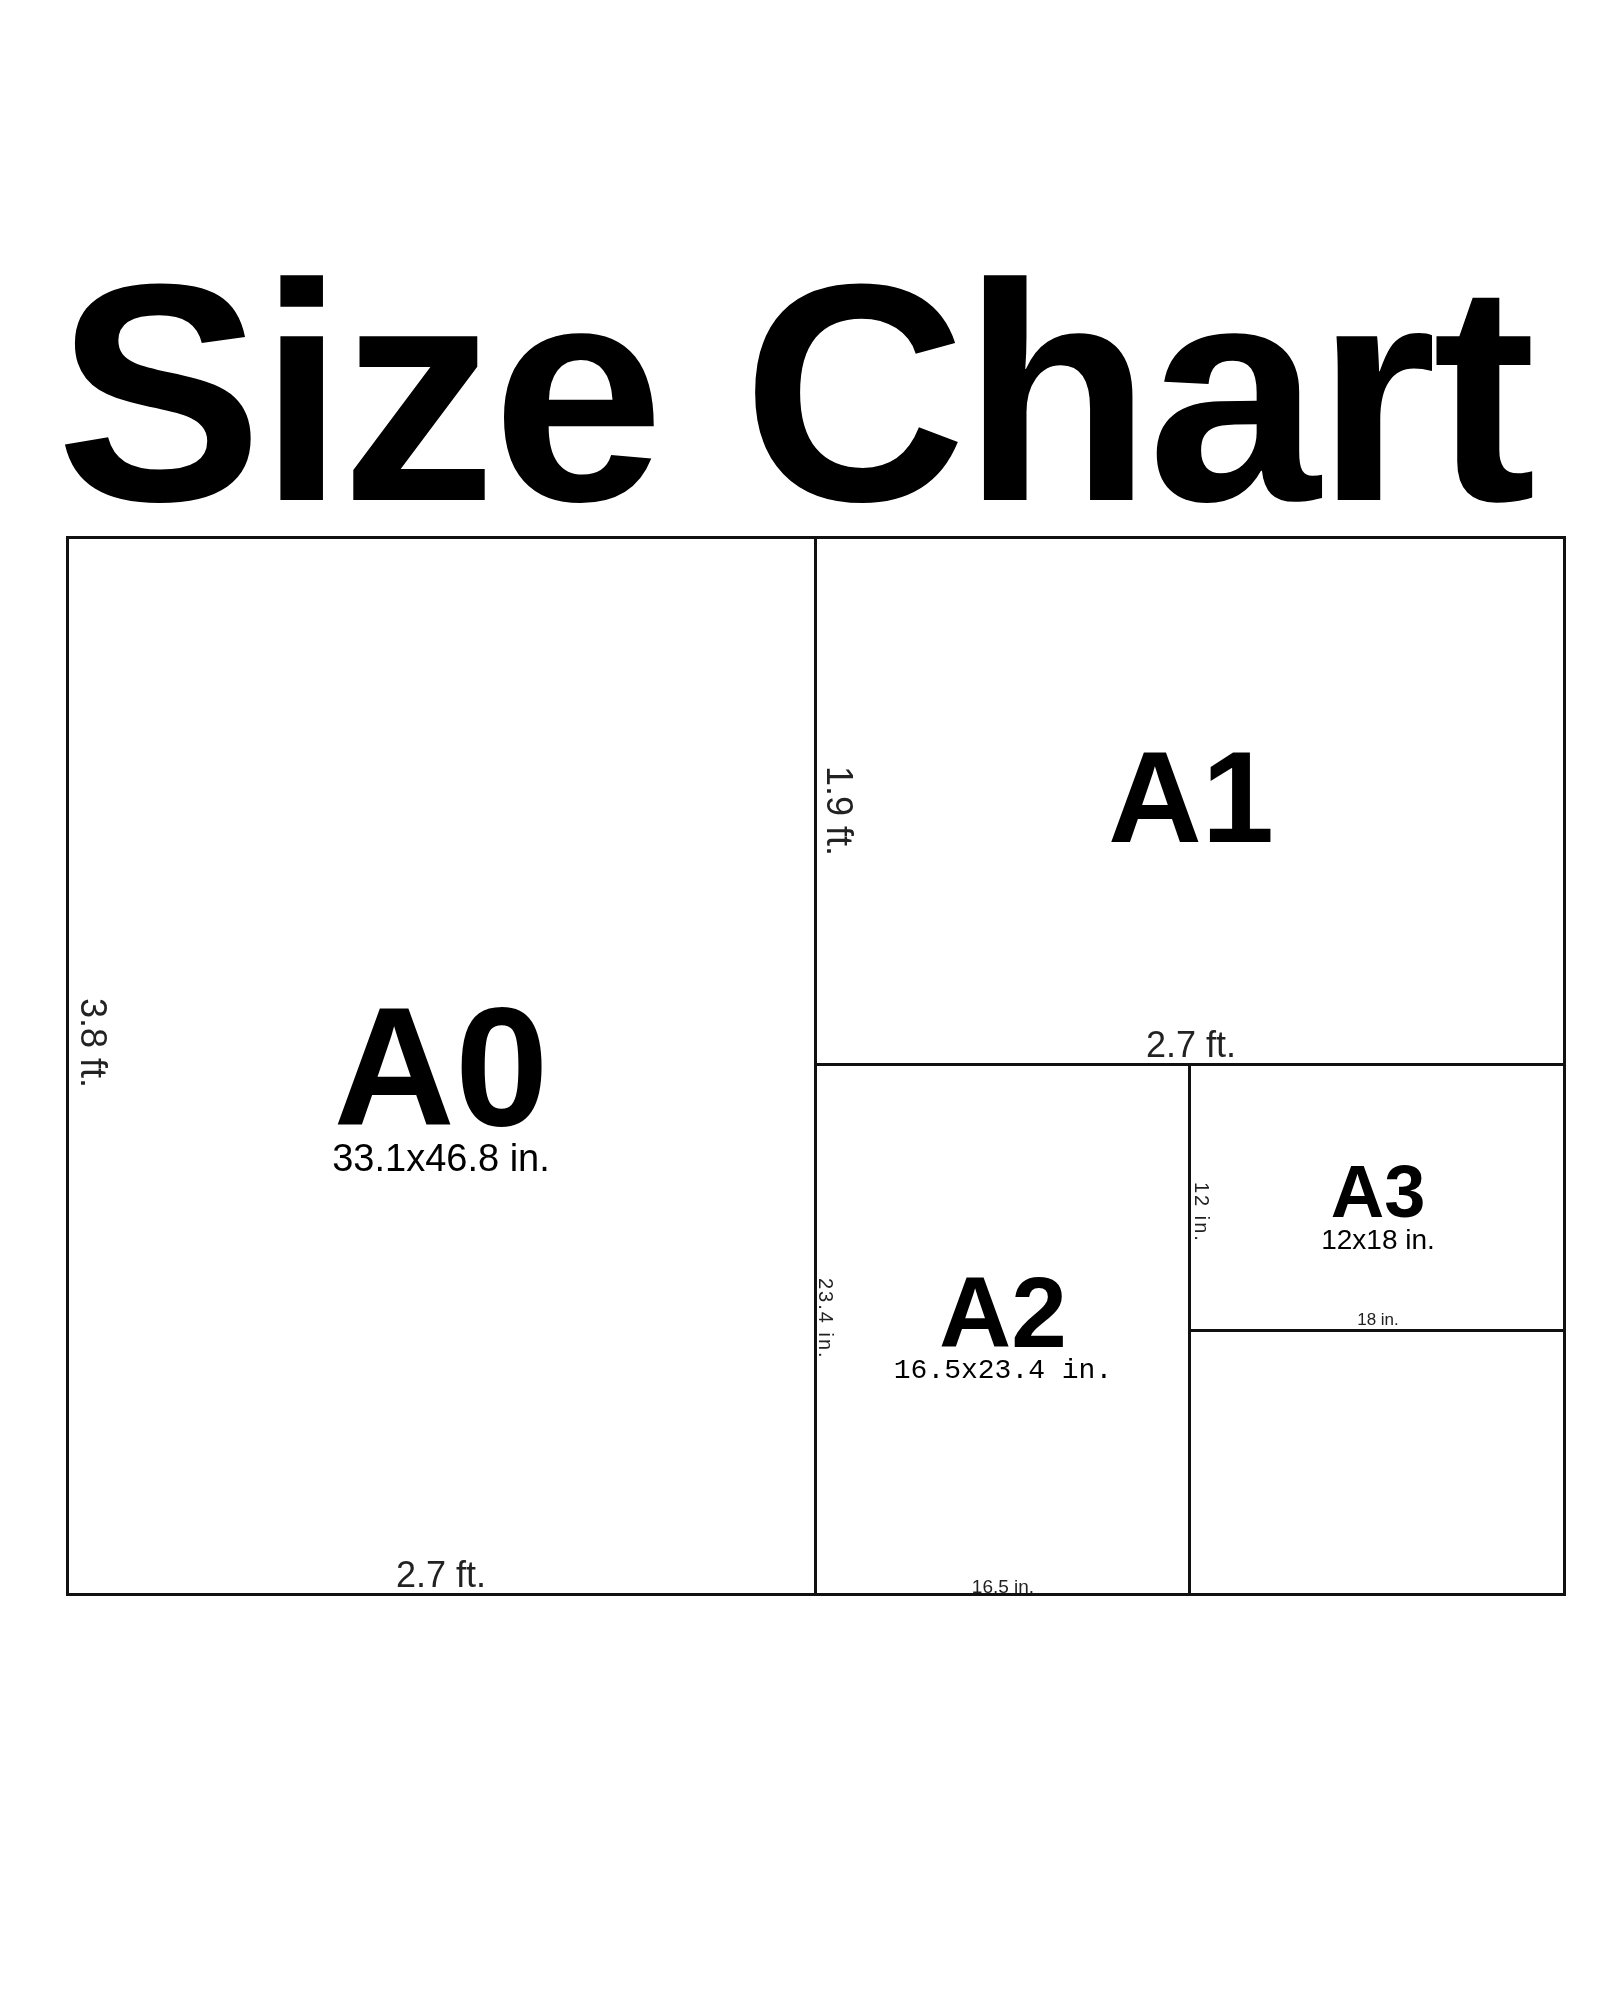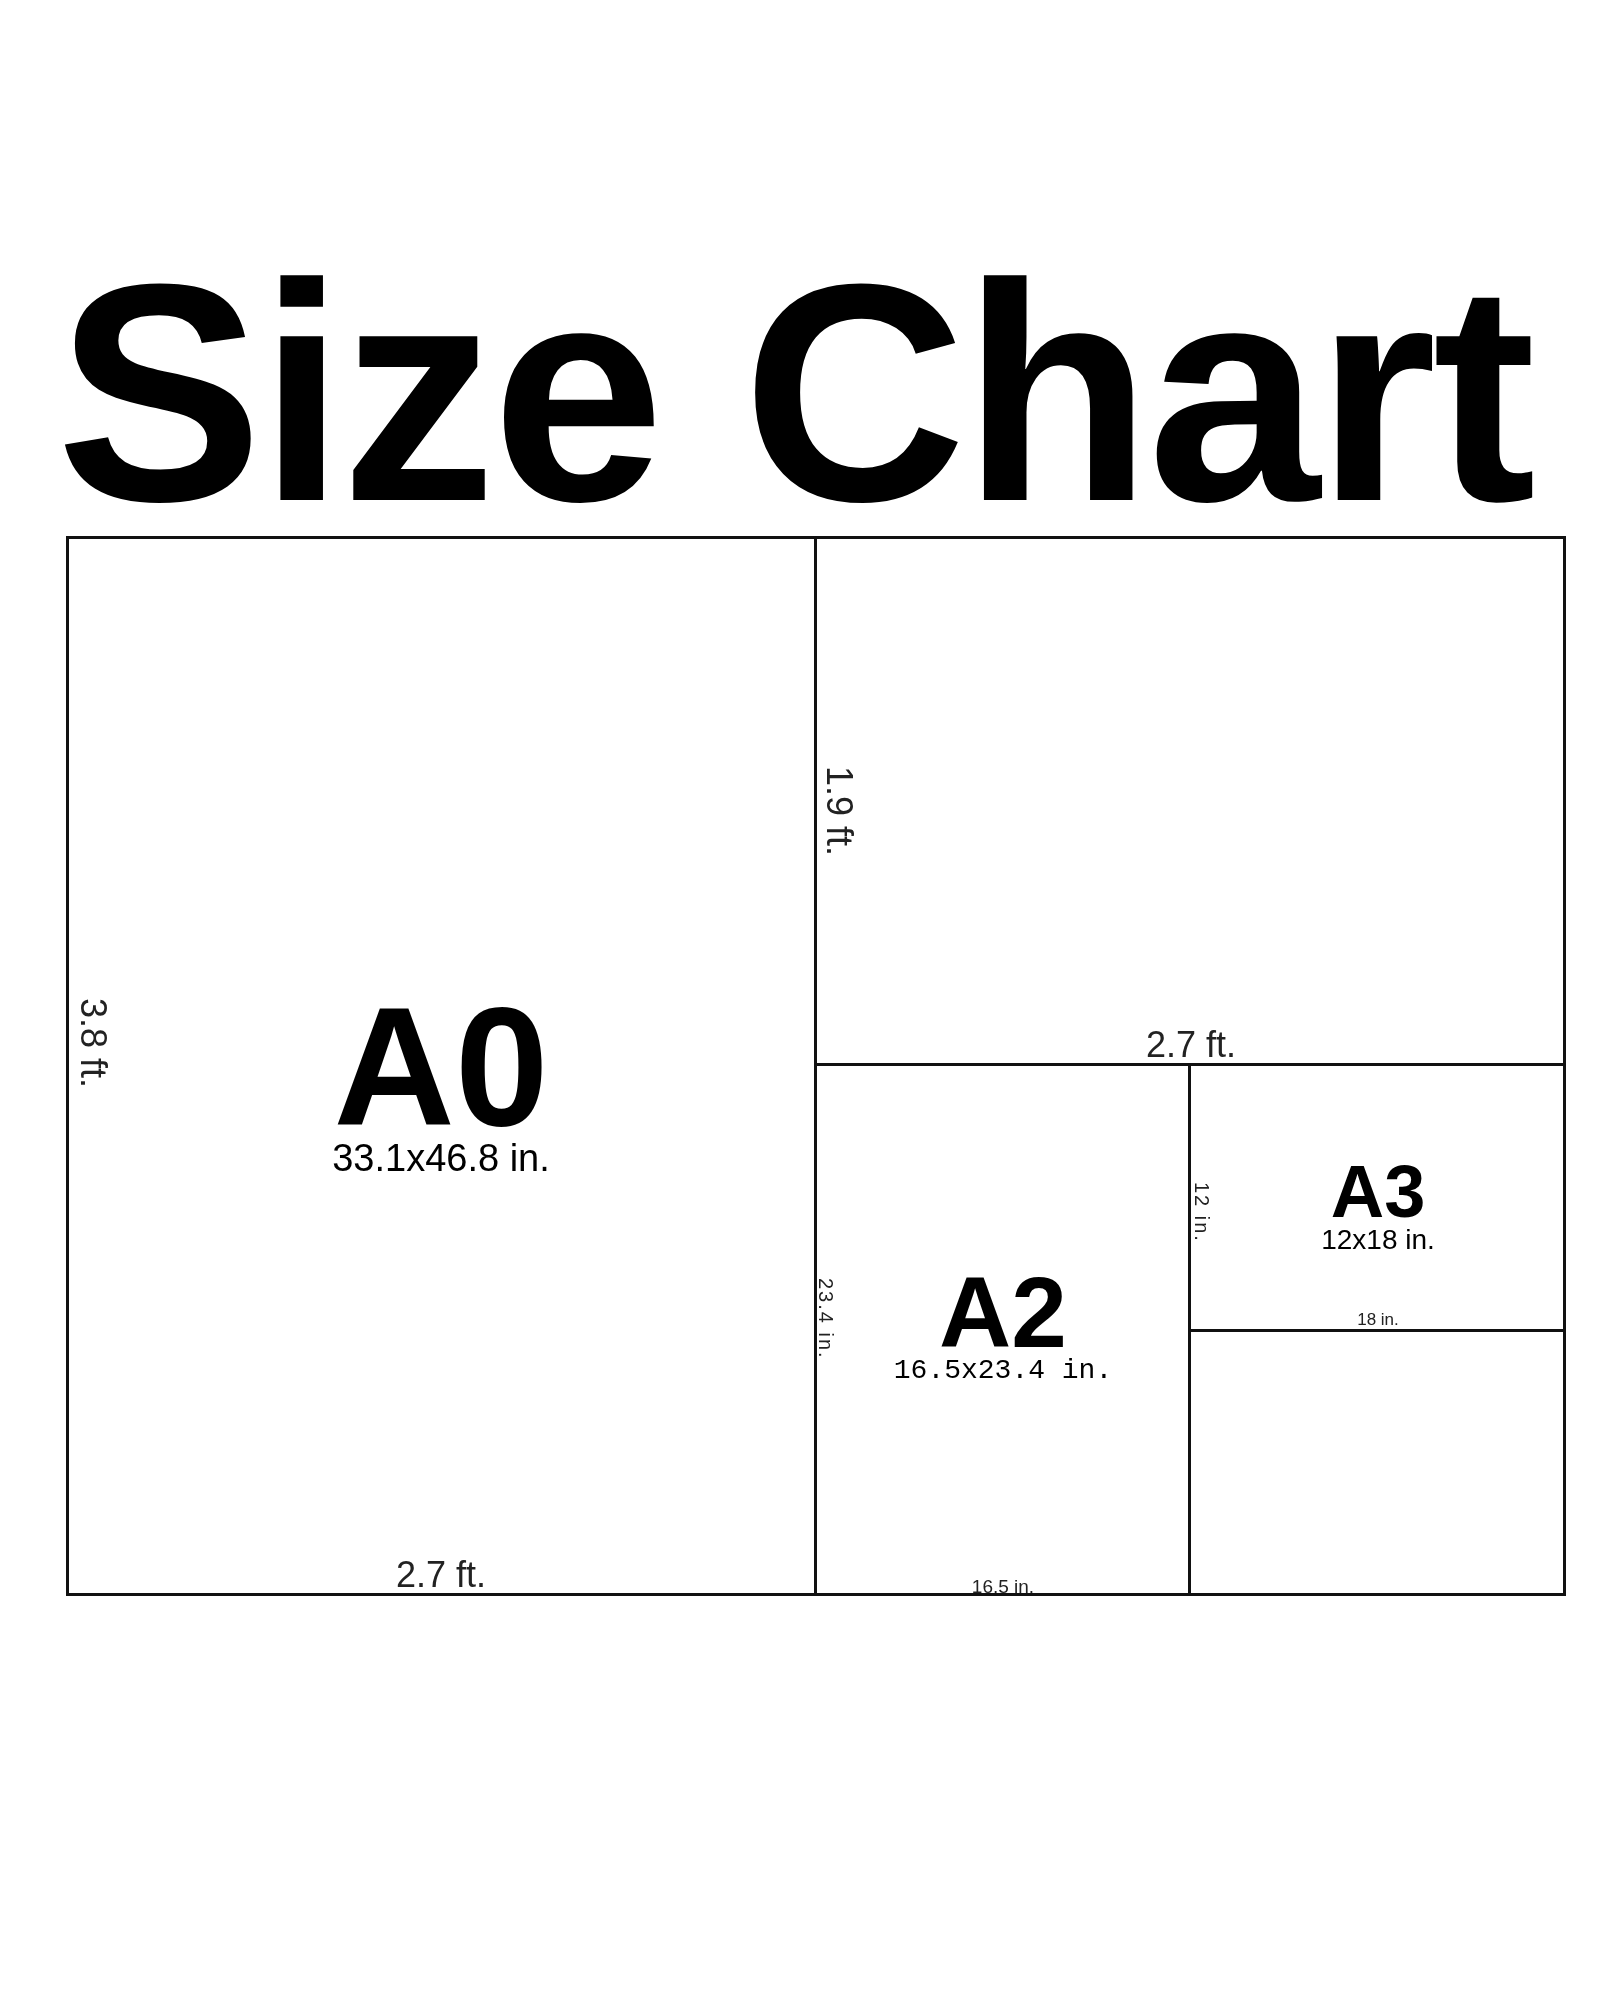--- a/index.html
+++ b/index.html
@@ -92,20 +92,21 @@
   <div class="abs line h-a1"></div>
   <div class="abs line v-a23"></div>
   <div class="abs line h-a34"></div>
 
   <div class="abs paper-label lbl-a0">
     <div class="big">A0</div>
     <div class="dims">33.1x46.8 in.</div>
   </div>
 
   <div class="abs paper-label lbl-a1">
+    <div class="big">A1</div>
   </div>
 
   <div class="abs paper-label lbl-a2">
     <div class="big">A2</div>
     <div class="dims">16.5x23.4 in.</div>
   </div>
 
   <div class="abs paper-label lbl-a3">
     <div class="big">A3</div>
     <div class="dims">12x18 in.</div>

